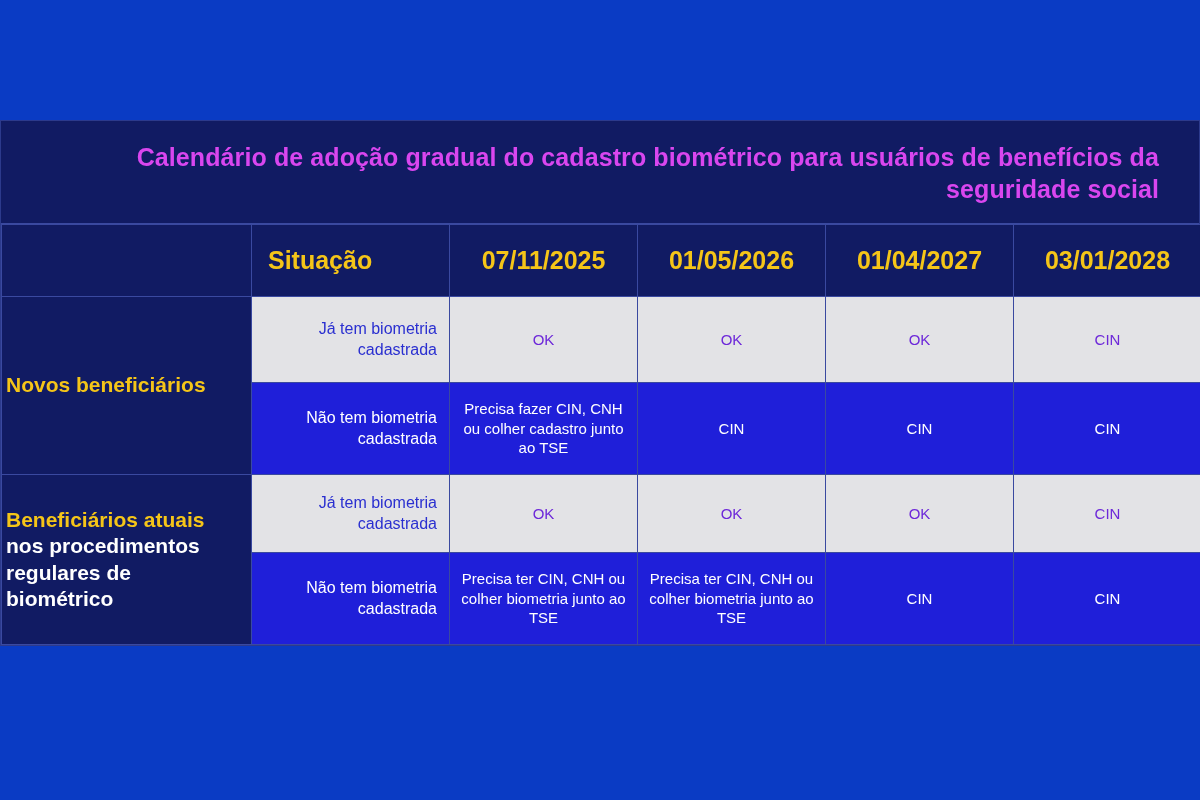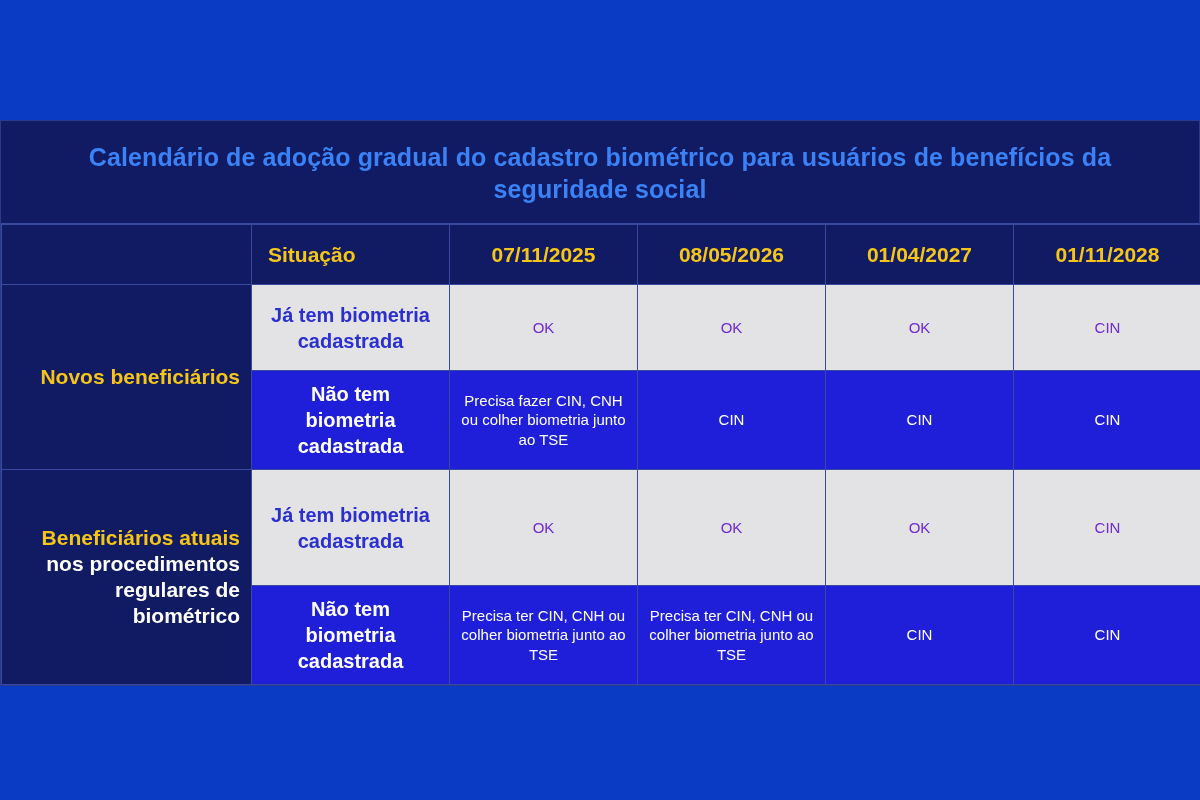--- a/index.html
+++ b/index.html
@@ -30,24 +30,24 @@
     box-sizing: border-box;
   }
 
   .title-row {
     padding: 20px 40px 18px 40px;
     background: #111b63;
     border-bottom: 1px solid #3a49a0;
   }
 
   .title-text {
-    color: #3b82f6;
+    color: #d946ef;
     font-size: 25px;
     font-weight: bold;
-    text-align: center;
+    text-align: right;
     line-height: 1.28;
     letter-spacing: 0.1px;
   }
 
   table.matrix {
     width: 100%;
     border-collapse: collapse;
     table-layout: fixed;
   }
 
@@ -58,54 +58,53 @@
   }
 
   
   col.c-rowlabel { width: 250px; }
   col.c-situation { width: 198px; }
   col.c-date { width: 188px; }
 
   
   .hdr {
     background: #111b63;
-    height: 60px;
+    height: 72px;
+    color: #f5c518;
+    font-size: 25px;
+    font-weight: bold;
+    text-align: center;
+    padding: 0 8px;
+  }
+  .hdr.left {
+    text-align: left;
+    padding-left: 16px;
+  }
+  .hdr.blank { background: #111b63; }
+
+  
+  .rowlabel {
+    background: #111b63;
     color: #f5c518;
     font-size: 21px;
     font-weight: bold;
-    text-align: center;
-    padding: 0 8px;
-  }
-  .hdr.left {
     text-align: left;
-    padding-left: 16px;
-  }
-  .hdr.blank { background: #111b63; }
-
-  
-  .rowlabel {
-    background: #111b63;
-    color: #f5c518;
-    font-size: 21px;
-    font-weight: bold;
-    text-align: right;
-    padding: 6px 11px;
+    padding: 6px 4px;
     line-height: 1.25;
   }
   .rowlabel .white {
     color: #ffffff;
   }
 
   
   .situation {
-    font-size: 20px;
+    font-size: 16px;
     padding: 10px 12px;
     line-height: 1.3;
-    text-align: center;
-    font-weight: bold;
+    text-align: right;
   }
 
   
   .value {
     font-size: 15px;
     text-align: center;
     padding: 8px 10px;
     line-height: 1.3;
   }
 
@@ -117,21 +116,21 @@
   .light.situation { color: #2a2fd0; }
 
   
   .blue {
     background: #1f1fd9;
     color: #ffffff;
   }
 
   .row-has { height: 86px; }
   .row-no { height: 92px; }
-  .row-has2 { height: 116px; }
+  .row-has2 { height: 78px; }
   .row-no2 { height: 92px; }
 </style>
 </head>
 <body>
 
 <div id="stage">
 
   <div class="table-card">
 
     <div class="title-row">
@@ -146,37 +145,37 @@
         <col class="c-date">
         <col class="c-date">
         <col class="c-date">
       </colgroup>
 
       <tbody>
           <tr>
         <td class="hdr blank"></td>
         <td class="hdr left">Situação</td>
         <td class="hdr">07/11/2025</td>
-        <td class="hdr">08/05/2026</td>
+        <td class="hdr">01/05/2026</td>
         <td class="hdr">01/04/2027</td>
-        <td class="hdr">01/11/2028</td>
+        <td class="hdr">03/01/2028</td>
       </tr>
 
       <tr class="row-has">
         <td class="rowlabel" rowspan="2">Novos beneficiários</td>
         <td class="situation light">Já tem biometria cadastrada</td>
         <td class="value light">OK</td>
         <td class="value light">OK</td>
         <td class="value light">OK</td>
         <td class="value light">CIN</td>
       </tr>
 
       <tr class="row-no">
         <td class="situation blue">Não tem biometria cadastrada</td>
-        <td class="value blue">Precisa fazer CIN, CNH ou  colher biometria junto ao TSE</td>
+        <td class="value blue">Precisa fazer CIN, CNH ou  colher cadastro junto ao TSE</td>
         <td class="value blue">CIN</td>
         <td class="value blue">CIN</td>
         <td class="value blue">CIN</td>
       </tr>
 
       <tr class="row-has2">
         <td class="rowlabel" rowspan="2">
           <div>Beneficiários atuais</div>
           <div class="white">nos procedimentos</div>
           <div class="white">regulares  de</div>

